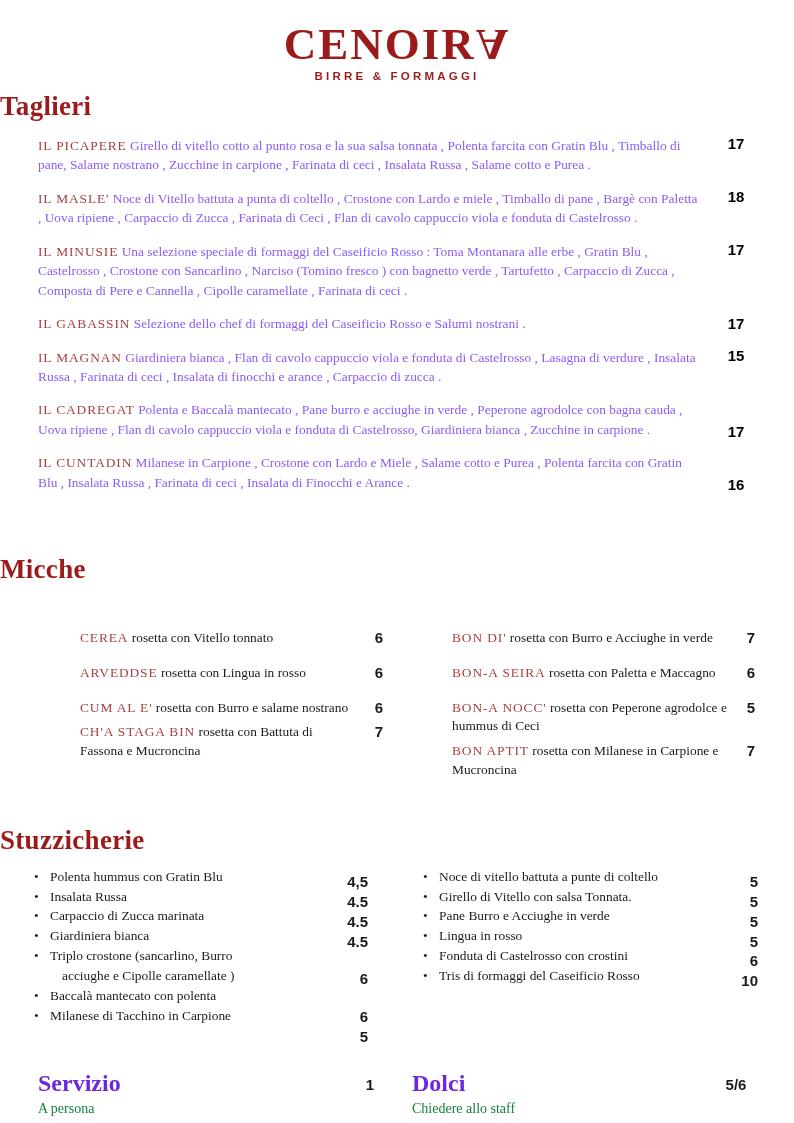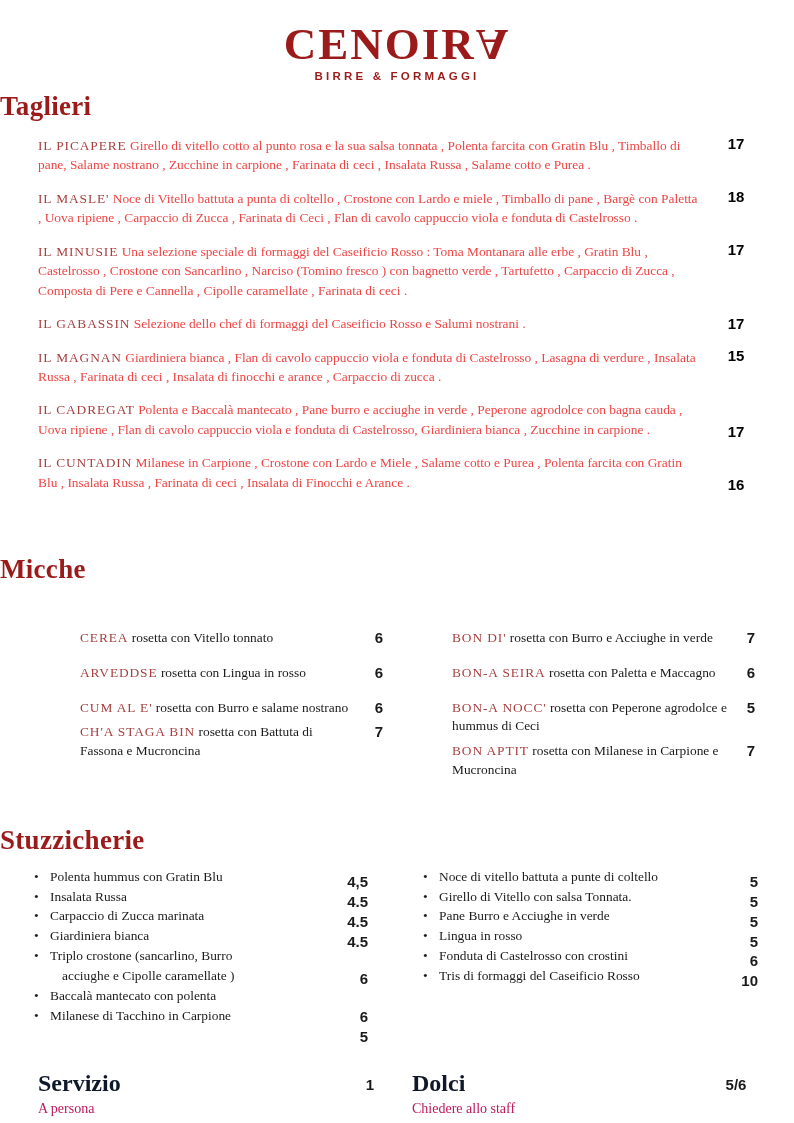--- a/index.html
+++ b/index.html
@@ -70,21 +70,21 @@
     font-size: 13.4px;
     line-height: 1.45;
     padding-right: 12px;
     text-align: left;
   }
   .tag-name {
     color: #A84040;
     letter-spacing: 0.9px;
     white-space: nowrap;
   }
-  .tag-desc { color: #ef4444; }
+  .tag-desc { color: #8b5cf6; }
   .tag-price {
     flex: 0 0 44px;
     text-align: center;
     font-family: "Liberation Sans", "DejaVu Sans", sans-serif;
     font-weight: bold;
     font-size: 15px;
     color: #000;
   }
   .tag-row.p-top   .tag-price { align-self: flex-start; margin-top: -1px; }
   .tag-row.p-mid   .tag-price { align-self: center; }
@@ -171,26 +171,26 @@
     display: flex;
     margin: 44px 30px 0 38px;
   }
   .foot-col { width: 50%; display: flex; align-items: flex-start; }
   .foot-col.right { padding-left: 22px; }
   .foot-main { flex: 1 1 auto; }
   .foot-title {
     font-family: "Liberation Serif", "DejaVu Serif", serif;
     font-weight: bold;
     font-size: 24px;
-    color: #0f172a;
+    color: #6d28d9;
     line-height: 1.15;
   }
   .foot-sub {
     font-size: 14px;
-    color: #be185d;
+    color: #15803d;
     margin-top: 3px;
   }
   .foot-price {
     flex: 0 0 40px;
     text-align: center;
     font-family: "Liberation Sans", "DejaVu Sans", sans-serif;
     font-weight: bold;
     font-size: 15px;
     padding-top: 6px;
   }

